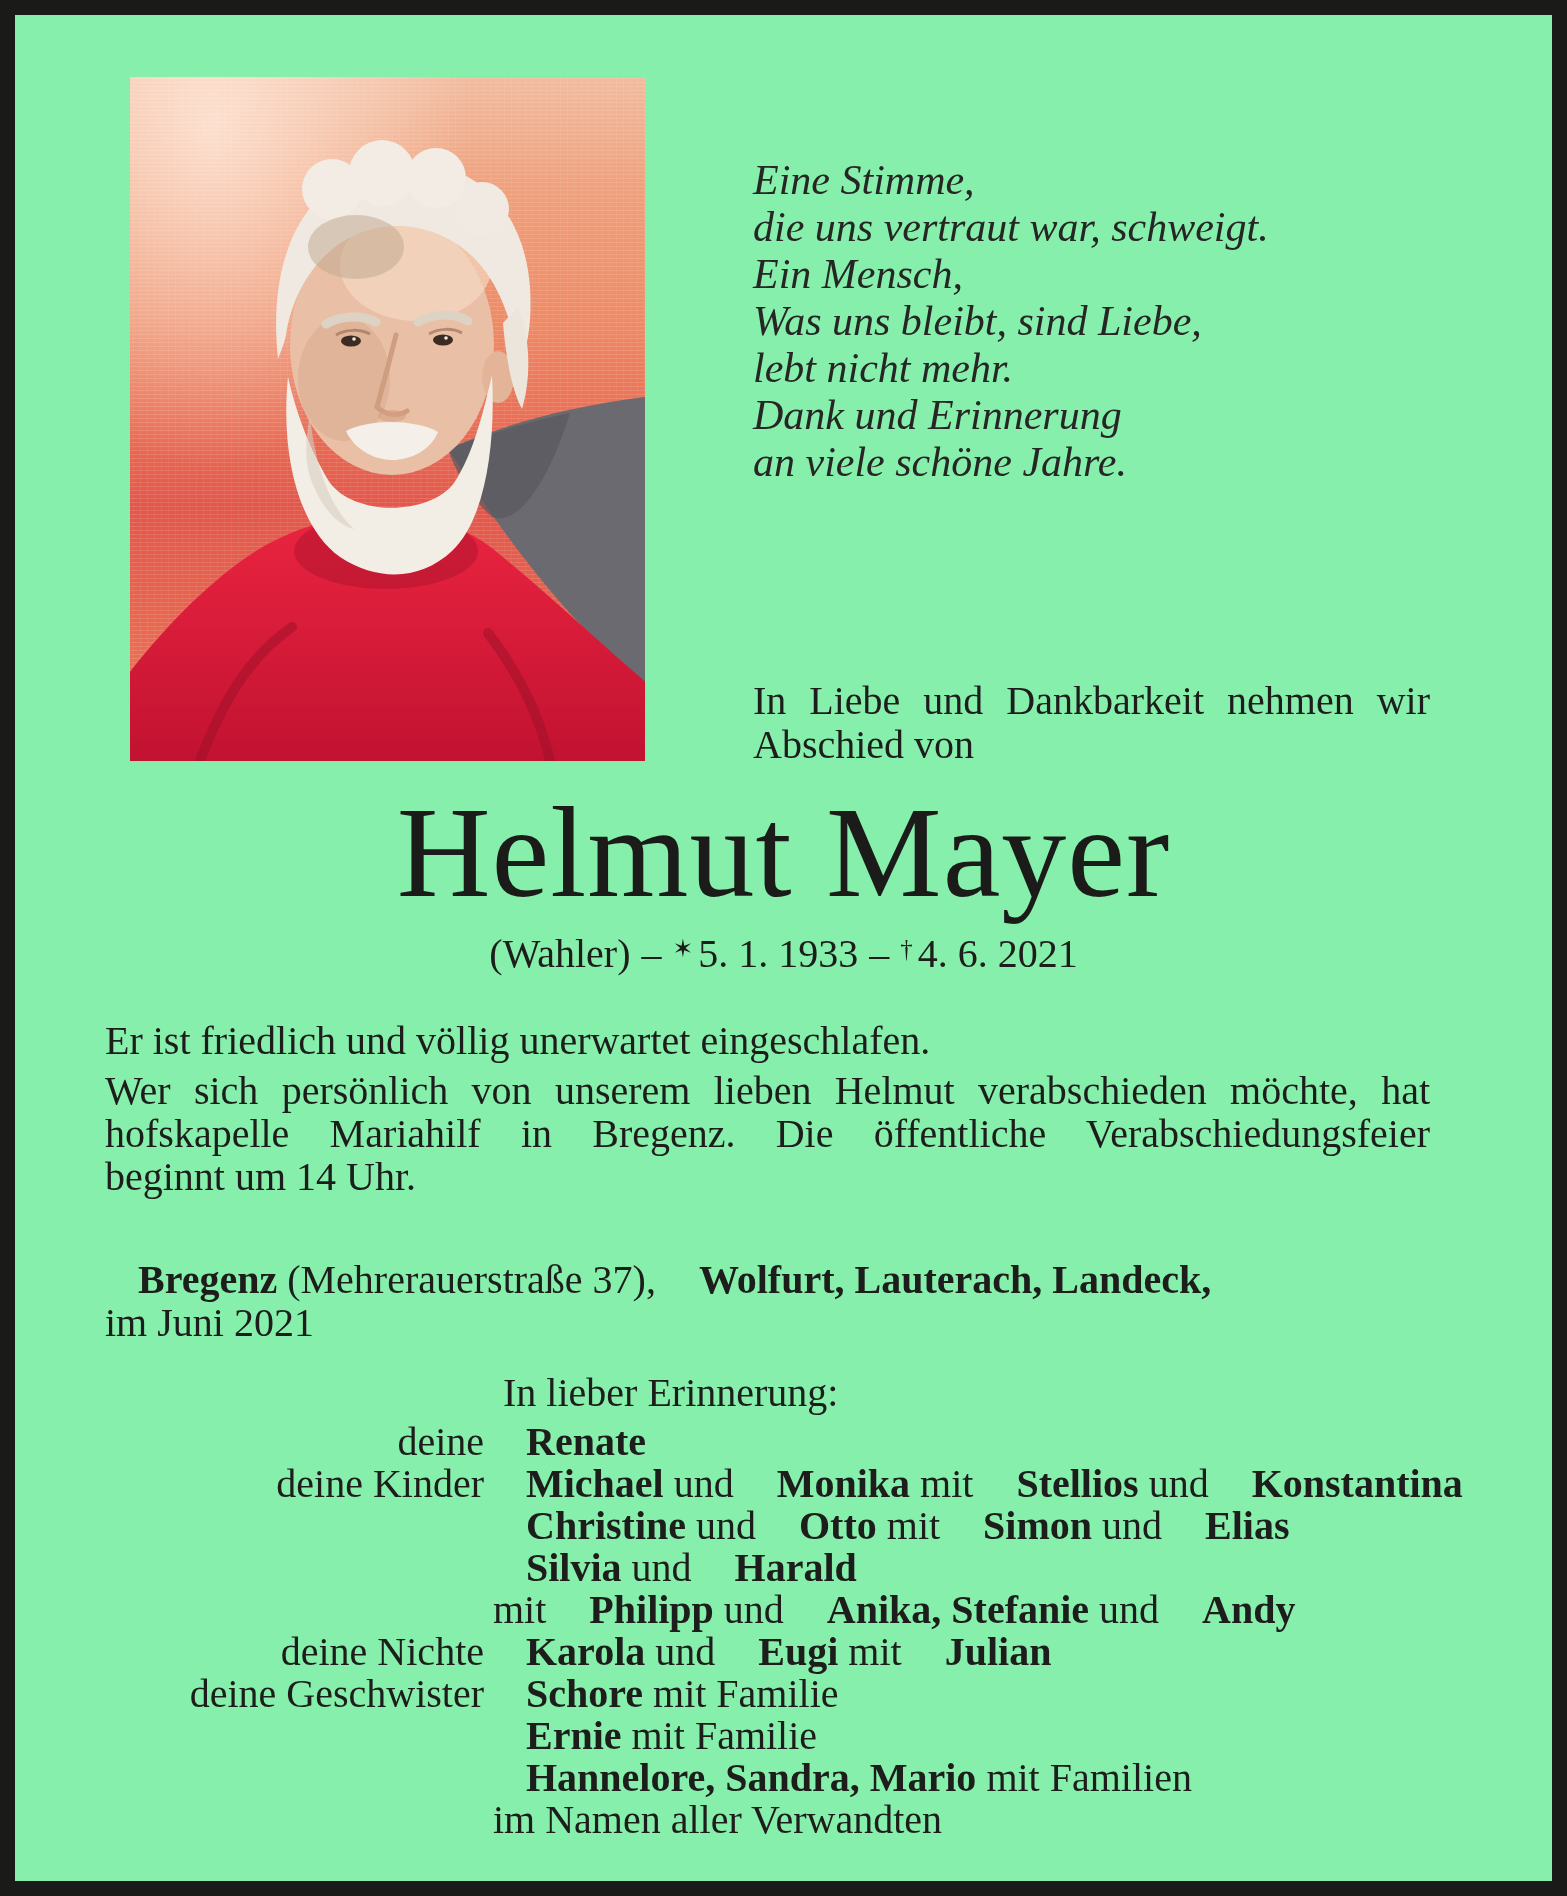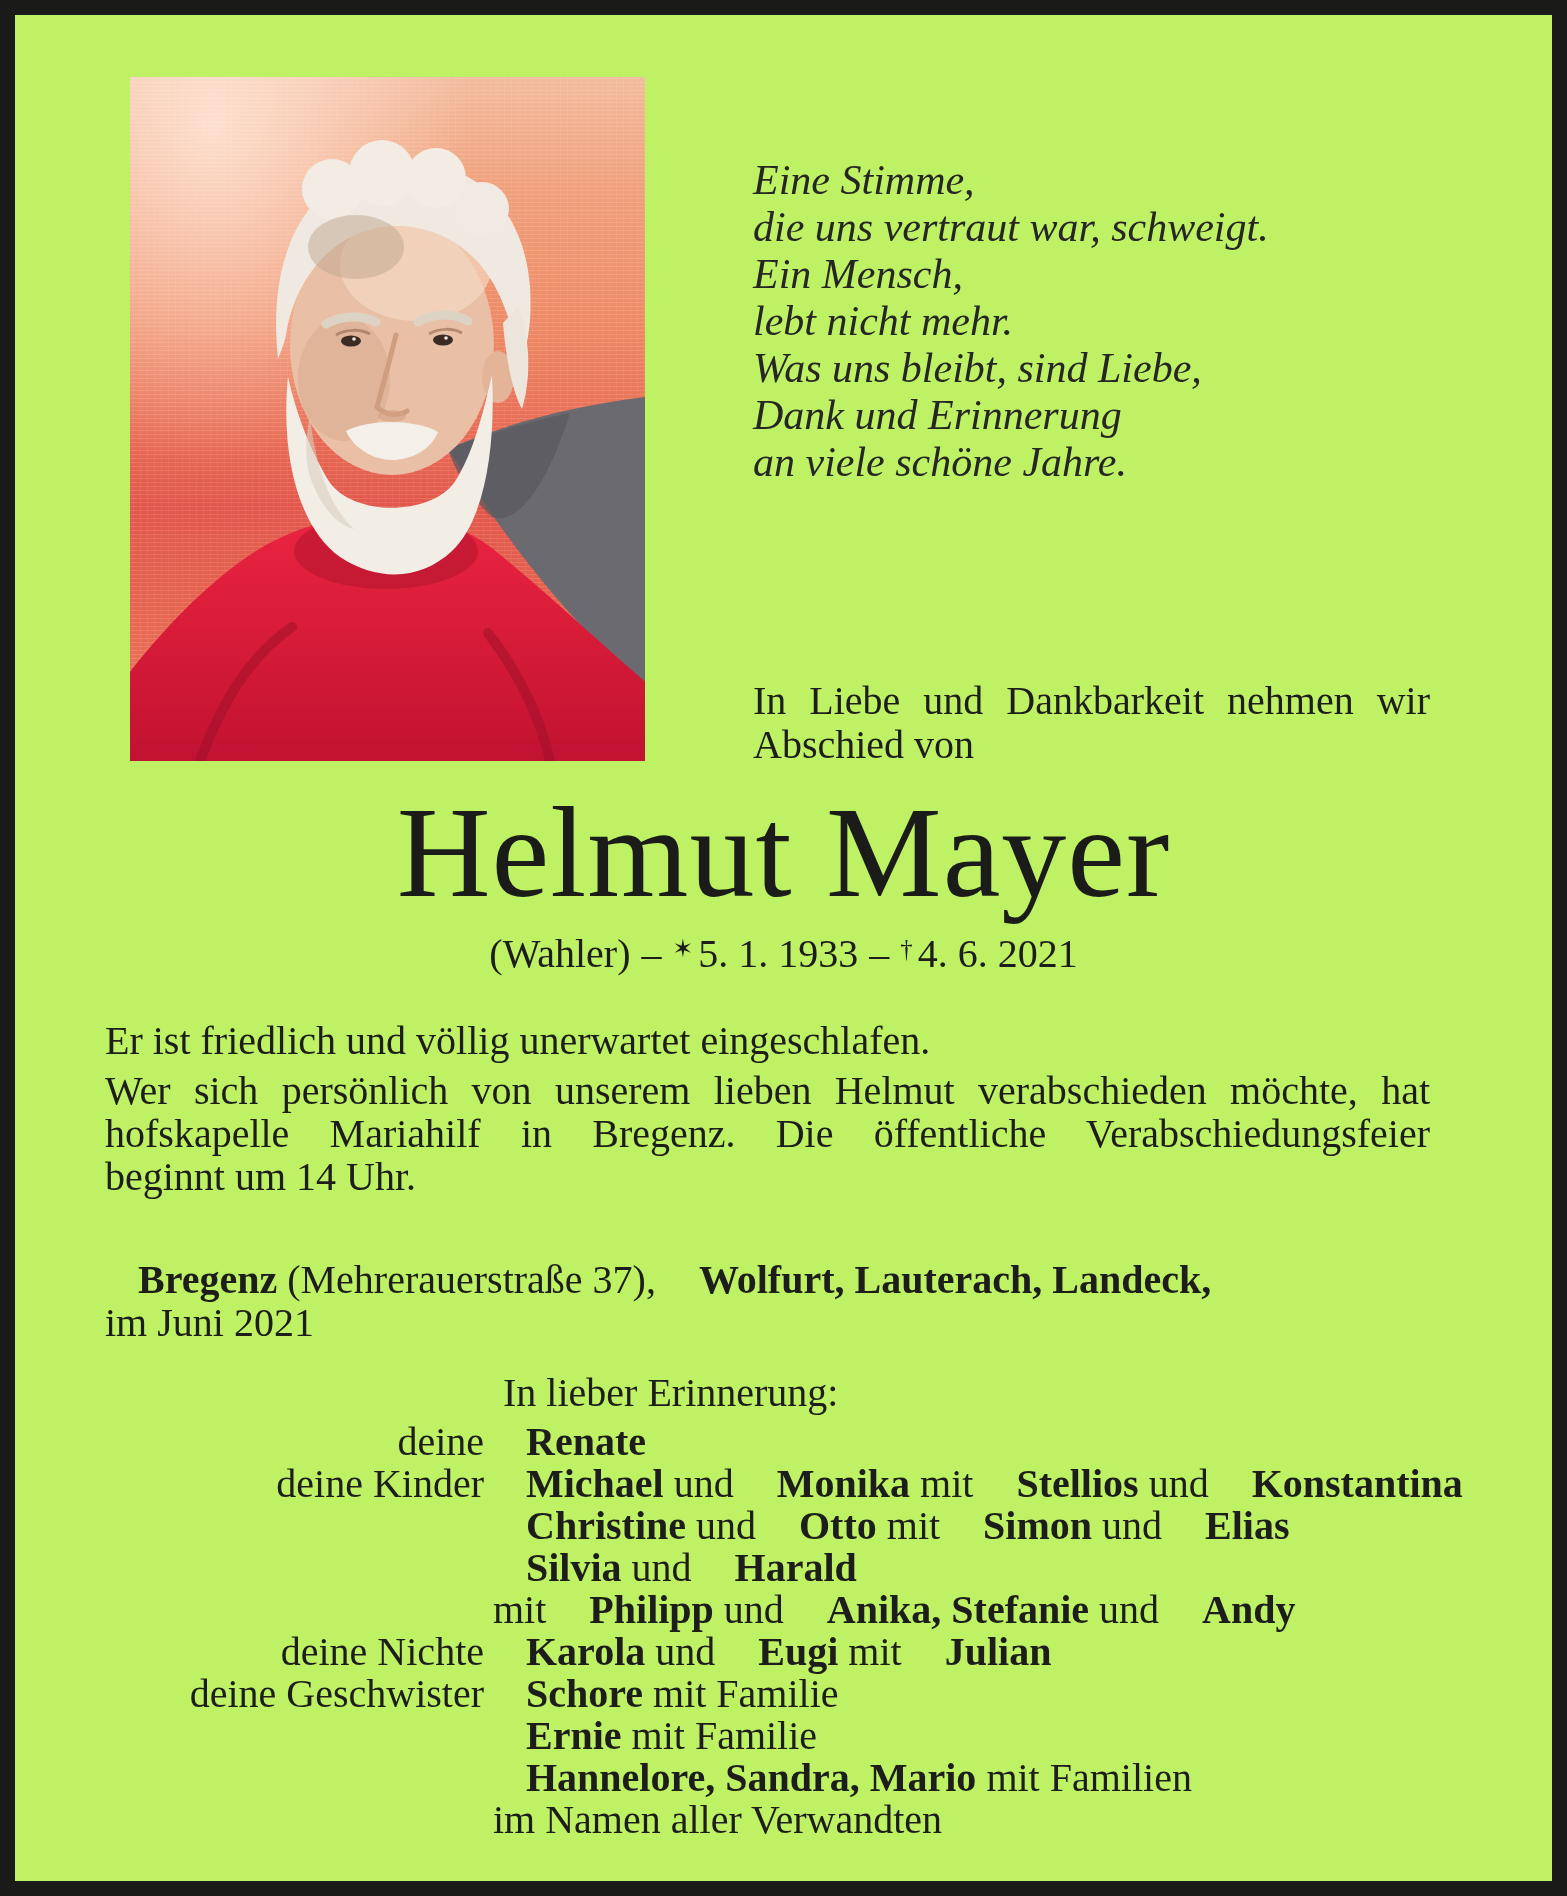--- a/index.html
+++ b/index.html
@@ -1,20 +1,20 @@
 <!DOCTYPE html>
 <html><head>
 <meta charset="utf-8">
 <style>
   html, body { margin: 0; padding: 0; background: #ffffff; }
   body { width: 1567px; height: 1896px; font-family: "Liberation Serif", "DejaVu Serif", serif; color: #1d1d1b; }
   .page {
     position: relative; box-sizing: border-box;
     width: 1567px; height: 1896px;
-    border: 15px solid #1a1a18; background: #bef264;
+    border: 15px solid #1a1a18; background: #86efac;
   }
   .abs { position: absolute; }
 
   .photo { left: 115px; top: 62px; width: 515px; height: 684px; }
   .photo svg { display: block; width: 100%; height: 100%; }
 
   .poem {
     left: 738px; top: 142px; width: 720px;
     font-style: italic; font-size: 42px; line-height: 47px; color: #262624;
   }
@@ -119,22 +119,22 @@
       <path d="M 180 340 C 186 392 200 430 224 452 C 206 448 190 428 180 400 C 174 380 176 358 180 340 Z" fill="#d9cfc2" opacity="0.6"></path>
       <path d="M 246 368 C 258 374 272 374 284 368" stroke="#8a5a48" stroke-width="4" fill="none" opacity="0.6"></path>
       <path d="M 216 354 C 240 342 284 342 308 355 C 300 374 280 383 262 383 C 244 383 224 372 216 354 Z" fill="#f4efe8"></path>
     </svg>
   </div>
 
   <div class="abs poem">
       <div>Eine Stimme,</div>
       <div>die uns vertraut war, schweigt.</div>
       <div>Ein Mensch,</div>
+      <div>Was uns bleibt, sind Liebe,</div>
       <div>lebt nicht mehr.</div>
-      <div>Was uns bleibt, sind Liebe,</div>
       <div>Dank und Erinnerung</div>
       <div>an viele schöne Jahre.</div>
     </div>
 
   <div class="abs intro">
     <div class="jline">In Liebe und Dankbarkeit nehmen wir</div>
     <div>Abschied von</div>
   </div>
 
   <div class="abs name">Helmut Mayer</div>

